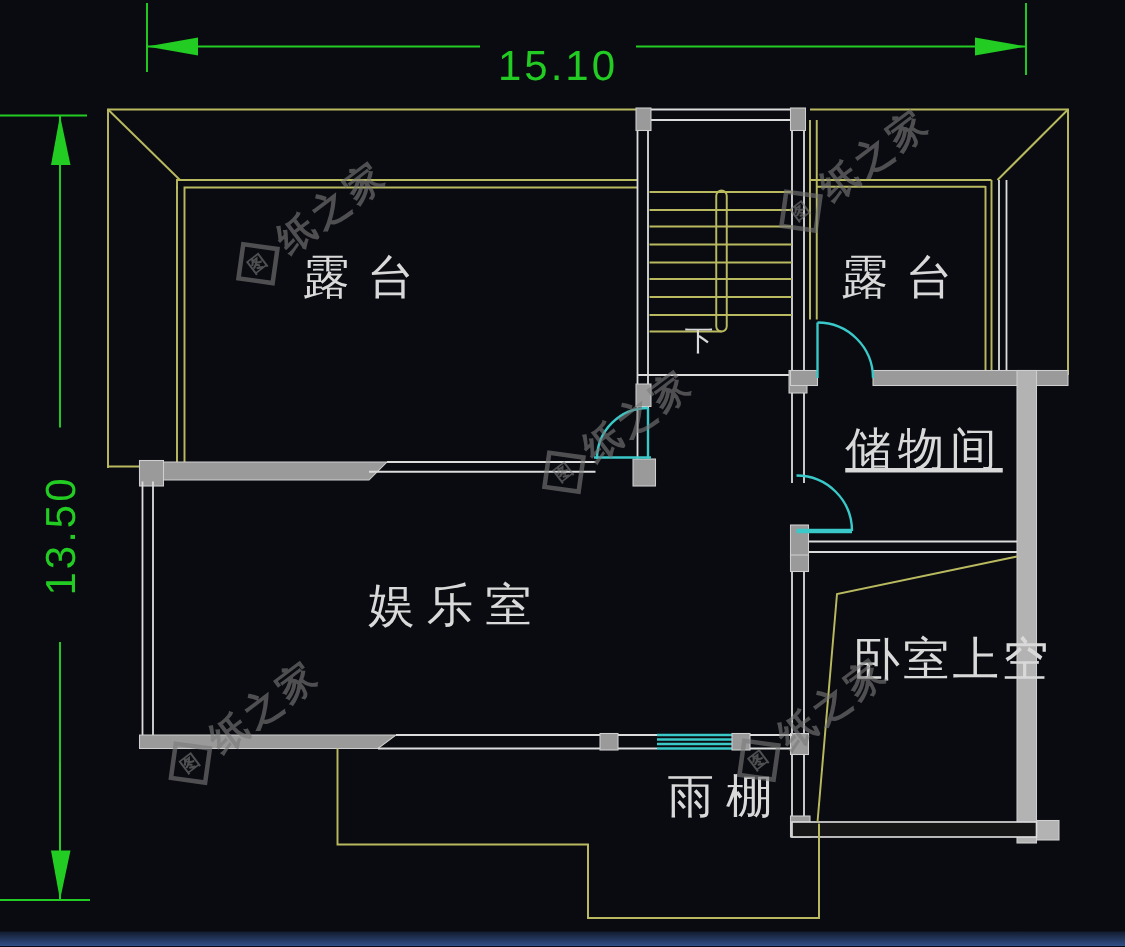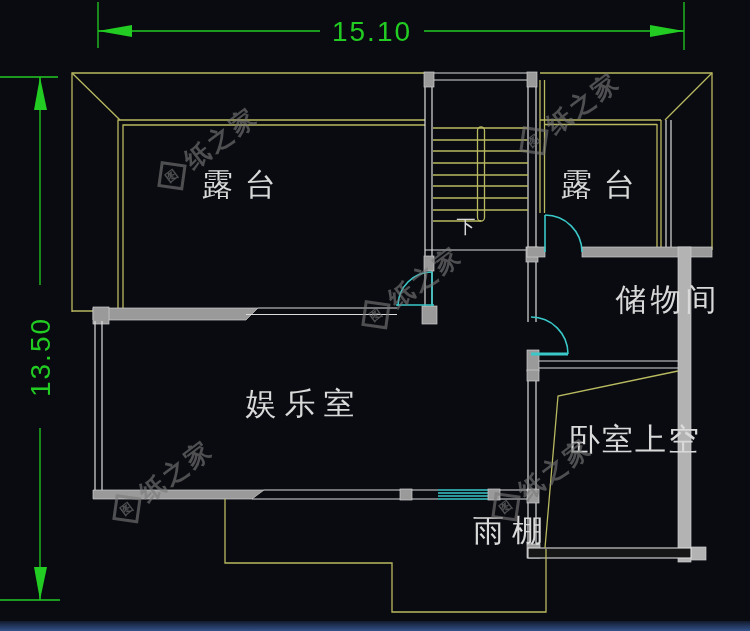--- a/index.html
+++ b/index.html
@@ -130,27 +130,27 @@
       <path class="c" d="M396,305 H434"></path>
     </g>
 
     <g>
       <path class="y" d="M225,499 V563 H392 V612 H546 V549"></path>
     </g>
   </svg>
 
   <div class="lbl" style="left:245px;top:185px;letter-spacing:12px;">露台</div>
   <div class="lbl" style="left:604px;top:185px;letter-spacing:12px;">露台</div>
-  <div class="lbl" style="left:668px;top:300px;letter-spacing:4px;">储物间</div>
+  <div class="lbl" style="left:616px;top:300px;letter-spacing:4px;text-decoration:underline;">储物间</div>
   <div class="lbl" style="left:304px;top:404px;letter-spacing:8px;">娱乐室</div>
   <div class="lbl" style="left:635px;top:440px;letter-spacing:2px;">卧室上空</div>
-  <div class="lbl" style="left:512px;top:531px;letter-spacing:8px;">雨棚</div>
+  <div class="lbl" style="left:484px;top:531px;letter-spacing:8px;">雨棚</div>
   <div class="lbl" style="left:466px;top:227px;font-size:19px;">下</div>
 
-  <div class="dimtxt" style="left:372px;top:32px;">15.10</div>
+  <div class="dimtxt" style="left:372px;top:44px;">15.10</div>
   <div class="dimtxt vert" style="left:41px;top:357px;">13.50</div>
 
   <div class="wm" style="left:208px;top:148px;">
     <span class="diamond">
         <span>图</span>
       </span>
     <span>纸之家</span>
   </div>
   <div class="wm" style="left:570px;top:113px;">
     <span class="diamond">

